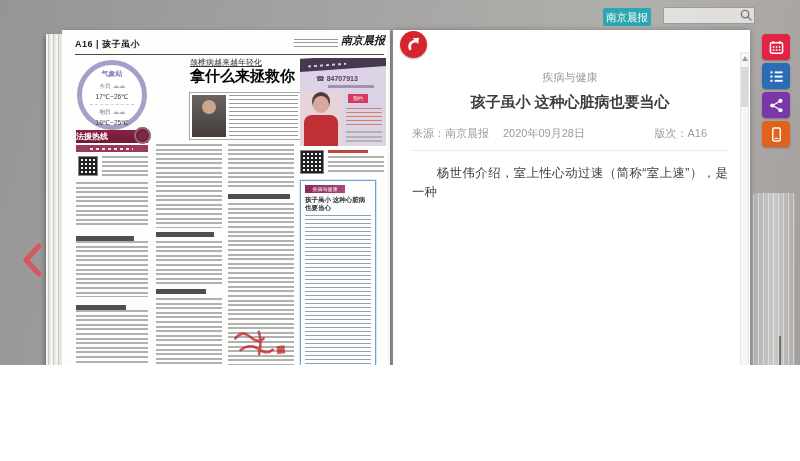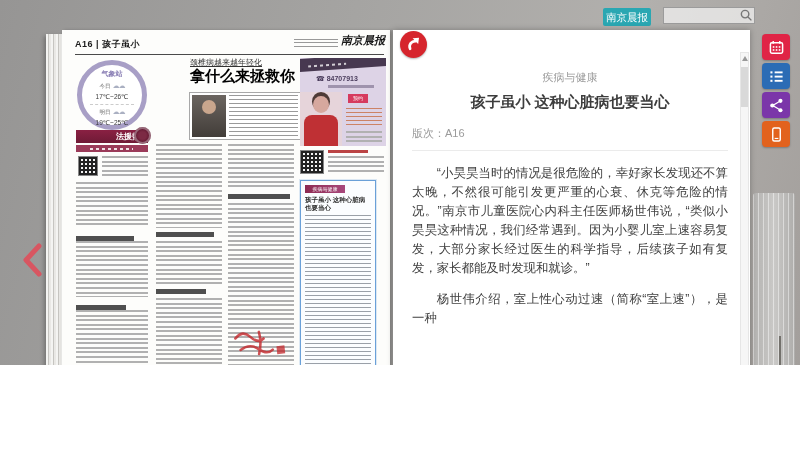--- a/index.html
+++ b/index.html
@@ -65,21 +65,21 @@
     padding:2px; display:flex; gap:3px; background:#fff; }
   .doc-photo { width:34px; height:42px; background:linear-gradient(#6b6560,#423d39); position:relative; }
   .doc-photo::before { content:""; position:absolute; left:10px; top:5px; width:14px; height:14px;
     border-radius:50%; background:#c9a68d; }
   .doc-lines { flex:1; background:repeating-linear-gradient(180deg,#9a9a9a 0 1.5px,transparent 1.5px 4px); }
 
   .tl { background:repeating-linear-gradient(180deg,#b1b1b1 0 2px,transparent 2px 4.6px); }
   .th { height:5px; background:#4f4f4f; margin:4px 0; }
   .banner-law { position:absolute; left:14px; top:100px; width:72px; height:13px;
     background:linear-gradient(#8a2143,#6f1a36); color:#fff; font-size:8px; font-weight:bold;
-    line-height:13px; text-align:right; }
+    line-height:13px; text-align:left; }
   .banner-law::after { content:""; position:absolute; right:-3px; top:-3px; width:17px; height:17px;
     border-radius:50%; background:radial-gradient(#7c2a44 30%, #58112a 70%);
     box-shadow:inset 0 0 0 2px rgba(255,255,255,.35); }
   .banner-sub { position:absolute; left:14px; top:115px; width:72px; height:7px; background:#9b3b59;
     background-image:repeating-linear-gradient(90deg, rgba(255,255,255,.85) 0 3px, transparent 3px 6px);
     background-size:60% 2px; background-repeat:no-repeat; background-position:center; }
   .qr { background-image:repeating-linear-gradient(0deg,#222 0 2px,transparent 2px 4px),
         repeating-linear-gradient(90deg,#222 0 2px,#f2f2f2 2px 4px); border:1px solid #888; }
   .qr-left { position:absolute; left:16px; top:126px; width:20px; height:20px; }
   .qr-left-lines { position:absolute; left:40px; top:126px; width:46px; height:20px; }
@@ -137,21 +137,21 @@
   .reader { position:absolute; left:393px; top:30px; width:357px; height:431px; background:#fff;
     box-shadow:0 0 6px rgba(0,0,0,.28); overflow:hidden; }
   .back-badge { position:absolute; left:7px; top:1px; width:27px; height:27px; border-radius:50%;
     background:#d6252d; box-shadow:0 1px 2px rgba(0,0,0,.3); cursor:pointer;
     display:flex; align-items:center; justify-content:center; }
   .rd-inner { position:absolute; left:19px; top:40px; width:316px; }
   .rd-category { text-align:center; font-size:11px; color:#9a9a9a; }
   .rd-title { text-align:center; font-size:15px; font-weight:600; color:#3d3d3d; margin-top:8px; }
   .rd-meta { display:flex; justify-content:space-between; font-size:11px; color:#9a9a9a;
     margin-top:14px; padding-bottom:9px; border-bottom:1px solid #ebebeb; }
-  .rd-meta .right { margin-right:28px; }
+  .rd-meta .right { margin-right:21px; }
   .rd-meta .date { margin-left:14px; }
   .rd-body { margin-top:13px; font-size:12.4px; line-height:19px; color:#404040; text-align:justify; }
   .rd-body p { text-indent:2em; margin:0 0 12px; }
 
   .scrollbar { position:absolute; right:1px; top:22px; width:9px; height:392px; background:#f6f6f6;
     border:1px solid #e6e6e6; }
   .sb-up { position:absolute; left:1px; top:3px; width:0; height:0;
     border-left:3px solid transparent; border-right:3px solid transparent; border-bottom:5px solid #999; }
   .sb-down { position:absolute; left:1px; bottom:3px; width:0; height:0;
     border-left:3px solid transparent; border-right:3px solid transparent; border-top:5px solid #999; }
@@ -278,26 +278,28 @@
     <div class="back-badge">
       <svg width="17" height="17" viewBox="0 0 20 20">
         <path d="M6 15 A6.5 6.5 0 0 1 13 6" stroke="#fff" stroke-width="3.2" fill="none" stroke-linecap="round"></path>
         <polygon points="9,2.5 16.5,2 15.5,9.5" fill="#fff"></polygon>
       </svg>
     </div>
     <div class="rd-inner">
       <div class="rd-category">疾病与健康</div>
       <div class="rd-title">孩子虽小 这种心脏病也要当心</div>
       <div class="rd-meta">
+        <span class="left">
+          <span>来源：</span><span>南京晨报</span><span class="date">2020年09月28日</span>
+        </span>
         <span class="right">
           <span>版次：</span><span>A16</span>
         </span>
       </div>
       <div class="rd-body">
-          <p>“小昊昊当时的情况是很危险的，幸好家长发现还不算太晚，不然很可能引发更严重的心衰、休克等危险的情况。”南京市儿童医院心内科主任医师杨世伟说，“类似小昊昊这种情况，我们经常遇到。因为小婴儿室上速容易复发，大部分家长经过医生的科学指导，后续孩子如有复发，家长都能及时发现和就诊。”</p>
           <p>杨世伟介绍，室上性心动过速（简称“室上速”），是一种</p>
         </div>
     </div>
     <div class="scrollbar">
       <div class="sb-up"></div>
       <div class="sb-thumb"></div>
       <div class="sb-down"></div>
     </div>
   </div>
 

